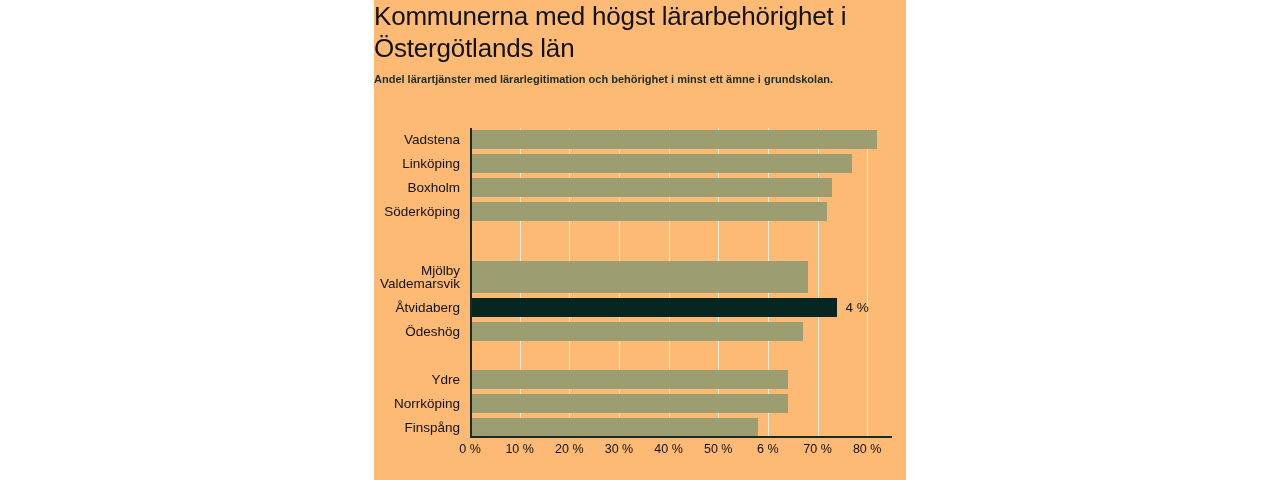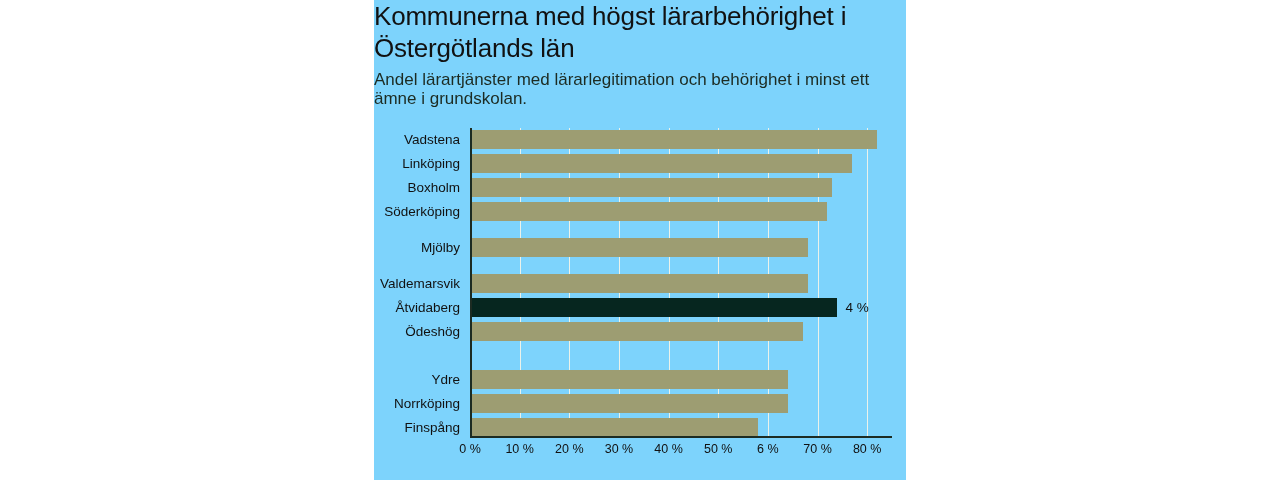--- a/index.html
+++ b/index.html
@@ -12,43 +12,43 @@
     height: 480px;
     font-family: "Liberation Sans", sans-serif;
     overflow: hidden;
   }
   #card {
     position: absolute;
     left: 374px;
     top: 0;
     width: 532px;
     height: 480px;
-    background: #7dd3fc;
+    background: #fdba74;
     box-sizing: border-box;
     padding: 0;
   }
   #title {
     position: absolute;
     left: 0px;
     top: 0px;
     width: 520px;
     font-size: 26px;
     line-height: 32px;
     font-weight: 400;
     color: #111111;
     letter-spacing: -0.2px;
   }
   #subtitle {
     position: absolute;
     left: 0px;
     top: 70px;
     width: 528px;
-    font-size: 17px;
+    font-size: 11px;
     line-height: 19px;
-    font-weight: 400;
+    font-weight: 700;
     color: #1c2b22;
   }
   #chart {
     position: absolute;
     left: 0px;
     top: 124px;
     width: 532px;
     height: 345px;
   }
   .plot {
@@ -155,21 +155,21 @@
             <div class="bar" style="width: 382.282px; height: 19px; top: 2px;"></div>
           </div>
           <div class="row" style="top: 72px; height: 24px;">
             <div class="cat-label" style="line-height: 24px;">Söderköping</div>
             <div class="bar" style="width: 357.459px; height: 19px; top: 2px;"></div>
           </div>
           <div class="row" style="top: 48px; height: 24px;">
             <div class="cat-label" style="line-height: 24px;">Boxholm</div>
             <div class="bar" style="width: 362.424px; height: 19px; top: 2px;"></div>
           </div>
-          <div class="row" style="top: 108px; height: 24px;">
+          <div class="row" style="top: 131px; height: 24px;">
             <div class="cat-label" style="line-height: 24px;">Mjölby</div>
             <div class="bar" style="width: 337.6px; height: 19px; top: 2px;"></div>
           </div>
           <div class="row" style="top: 144px; height: 24px; padding-left: 44px;">
             <div class="cat-label" style="line-height: 24px;">Valdemarsvik</div>
             <div class="bar" style="width: 337.6px; height: 19px; top: 2px;"></div>
           </div>
           <div class="row" style="top: 168px; height: 24px;">
             <div class="cat-label" style="line-height: 24px;">Åtvidaberg</div>
             <div class="bar highlight" style="width: 367.388px; height: 19px; top: 2px;"></div>

